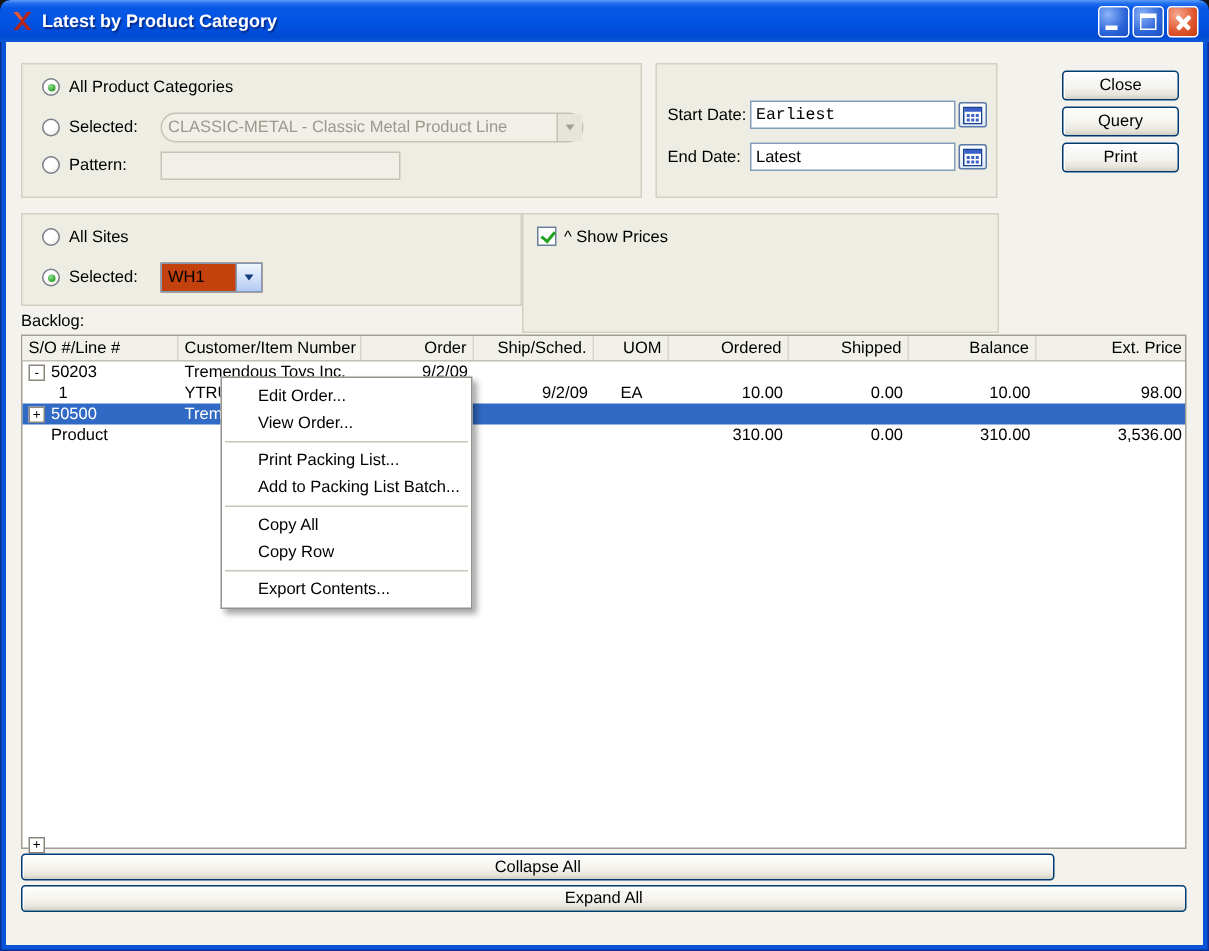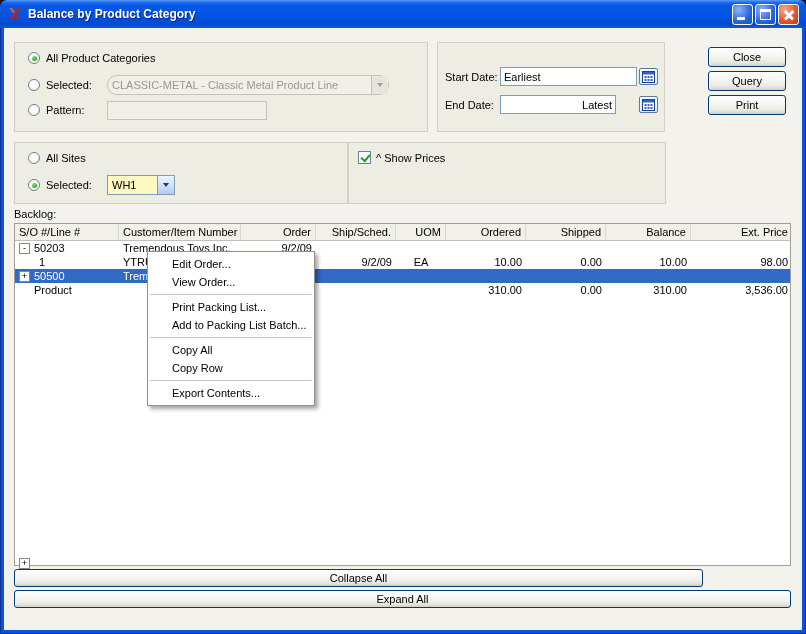--- a/index.html
+++ b/index.html
@@ -28,21 +28,21 @@
   .lbl{position:absolute;white-space:nowrap;font-size:11px;color:#000;}
   
   .radio{position:absolute;width:12px;height:12px;border-radius:50%;border:1px solid #787e88;
     background:radial-gradient(circle at 35% 30%,#fff 45%,#e4e2da);box-sizing:border-box;}
   .radio.checked::after{content:"";position:absolute;left:2.5px;top:2.5px;width:5px;height:5px;border-radius:50%;
     background:radial-gradient(circle at 35% 30%,#8ee08e,#2fa42f 70%);}
   .checkbox{position:absolute;width:13px;height:13px;border:1px solid #6a7f9a;background:#fff;box-sizing:border-box;}
   .checkbox.checked::after{content:"";position:absolute;left:2px;top:2px;width:7px;height:4px;
     border-left:2px solid #21a121;border-bottom:2px solid #21a121;transform:rotate(-50deg);}
   
-  .combo{position:absolute;height:20px;border:1px solid #7f9db9;background:#fef9c3;display:flex;align-items:center;box-sizing:border-box;}
+  .combo{position:absolute;height:20px;border:1px solid #7f9db9;background:#c2410c;display:flex;align-items:center;box-sizing:border-box;}
   .combo .val{flex:1;padding:0 4px;overflow:hidden;white-space:nowrap;font-size:11px;}
   .combo .arrowbtn{width:17px;height:100%;border-left:1px solid #7f9db9;box-sizing:border-box;flex:none;
     background:linear-gradient(180deg,#f0f5fe,#cdddf8 60%,#b2c9f3);display:flex;align-items:center;justify-content:center;}
   .combo .arrowbtn::after{content:"";border-left:3.5px solid transparent;border-right:3.5px solid transparent;border-top:4px solid #123d7a;}
   .combo.disabled{border-color:#c6c3b6;background:#f0efe8;color:#9b998e;}
   .combo.disabled .arrowbtn{border-left-color:#c6c3b6;background:#e7e5db;}
   .combo.disabled .arrowbtn::after{border-top-color:#a3a196;}
   
   .txt{position:absolute;height:19px;border:1px solid #7f9db9;font-size:11px;padding:0 3px;box-sizing:border-box;background:#fff;color:#000;}
   .txt.disabled{background:#f0efe8;border-color:#c6c3b6;}
@@ -79,21 +79,21 @@
 </head>
 <body>
 
 <div class="window">
 
   <div class="titlebar">
     <svg class="ticon" viewBox="0 0 16 16">
       <polygon points="2,2 7,8 2,14 5,14 8,10 11,14 14,14 9,8 14,2 11,2 8,6 5,2" fill="#b92418"></polygon>
       <polygon points="2,2 5,2 8,6 6.5,7.5" fill="#e05a3a"></polygon>
     </svg>
-    <span class="titletext">Balance by Product Category</span>
+    <span class="titletext">Latest by Product Category</span>
     <div class="winbtns">
       <button class="wbtn minb">
           <s></s>
         </button>
       <button class="wbtn maxb">
           <s></s>
         </button>
       <button class="wbtn closeb">
           <i class="a"></i>
           <i class="b"></i>
@@ -112,35 +112,35 @@
         <span class="val">CLASSIC-METAL - Classic Metal Product Line</span>
         <span class="arrowbtn"></span>
       </div>
       <span class="radio" style="left:13px;top:61px;"></span>
       <span class="lbl" style="left:31px;top:61px;">Pattern:</span>
       <input class="txt disabled" style="left: 92px; top: 58px; width: 160px;" value="">
     </div>
 
     <div class="panel" style="left:433px;top:14px;width:228px;height:90px;">
       <span class="lbl" style="left:7px;top:28px;">Start Date:</span>
-      <input class="txt" style="left: 62px; top: 24px; width: 137px;" value="Earliest">
+      <input class="txt" style="left: 62px; top: 24px; width: 137px; font-family: Liberation Mono, monospace;" value="Earliest">
       <button class="calbtn" style="left:201px;top:25px;">
         <svg width="13" height="12" viewBox="0 0 13 12">
           <rect x="0.5" y="0.5" width="12" height="11" fill="#fff" stroke="#16418c"></rect>
           <rect x="1" y="1" width="11" height="2.5" fill="#3a5fc8"></rect>
           <rect x="2.5" y="5" width="2" height="2" fill="#3a5fc8"></rect>
             <rect x="5.5" y="5" width="2" height="2" fill="#3a5fc8"></rect>
             <rect x="8.5" y="5" width="2" height="2" fill="#3a5fc8"></rect>
           <rect x="2.5" y="8" width="2" height="2" fill="#3a5fc8"></rect>
             <rect x="5.5" y="8" width="2" height="2" fill="#3a5fc8"></rect>
             <rect x="8.5" y="8" width="2" height="2" fill="#3a5fc8"></rect>
         </svg>
       </button>
       <span class="lbl" style="left:7px;top:56px;">End Date:</span>
-      <input class="txt" style="left: 62px; top: 52px; width: 116px; text-align: right;" value="Latest">
+      <input class="txt" style="left: 62px; top: 52px; width: 137px;" value="Latest">
       <button class="calbtn" style="left:201px;top:53px;">
         <svg width="13" height="12" viewBox="0 0 13 12">
           <rect x="0.5" y="0.5" width="12" height="11" fill="#fff" stroke="#16418c"></rect>
           <rect x="1" y="1" width="11" height="2.5" fill="#3a5fc8"></rect>
           <rect x="2.5" y="5" width="2" height="2" fill="#3a5fc8"></rect>
             <rect x="5.5" y="5" width="2" height="2" fill="#3a5fc8"></rect>
             <rect x="8.5" y="5" width="2" height="2" fill="#3a5fc8"></rect>
           <rect x="2.5" y="8" width="2" height="2" fill="#3a5fc8"></rect>
             <rect x="5.5" y="8" width="2" height="2" fill="#3a5fc8"></rect>
             <rect x="8.5" y="8" width="2" height="2" fill="#3a5fc8"></rect>
@@ -156,21 +156,21 @@
       <span class="radio" style="left:13px;top:9px;"></span>
       <span class="lbl" style="left:31px;top:9px;">All Sites</span>
       <span class="radio checked" style="left:13px;top:36px;"></span>
       <span class="lbl" style="left:31px;top:36px;">Selected:</span>
       <div class="combo" style="left:92px;top:32px;width:68px;">
         <span class="val">WH1</span>
         <span class="arrowbtn"></span>
       </div>
     </div>
 
-    <div class="panel" style="left:344px;top:114px;width:318px;height:62px;">
+    <div class="panel" style="left:344px;top:114px;width:318px;height:80px;">
       <span class="checkbox checked" style="left:9px;top:8px;"></span>
       <span class="lbl" style="left:27px;top:9px;">^ Show Prices</span>
     </div>
 
     <span class="lbl" style="left:10px;top:180px;">Backlog:</span>
 
     <div class="grid">
       <div class="ghead">
         <div class="cell c0">S/O #/Line #</div>
         <div class="cell c1">Customer/Item Number</div>

